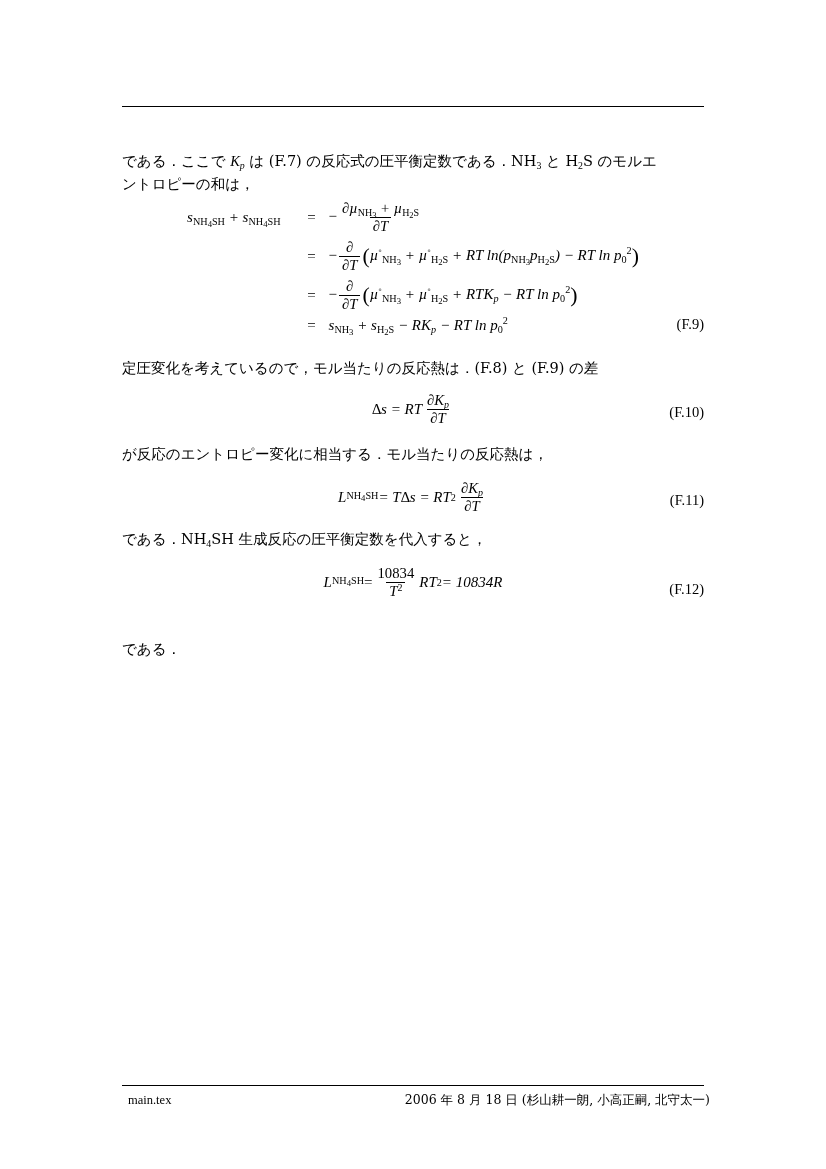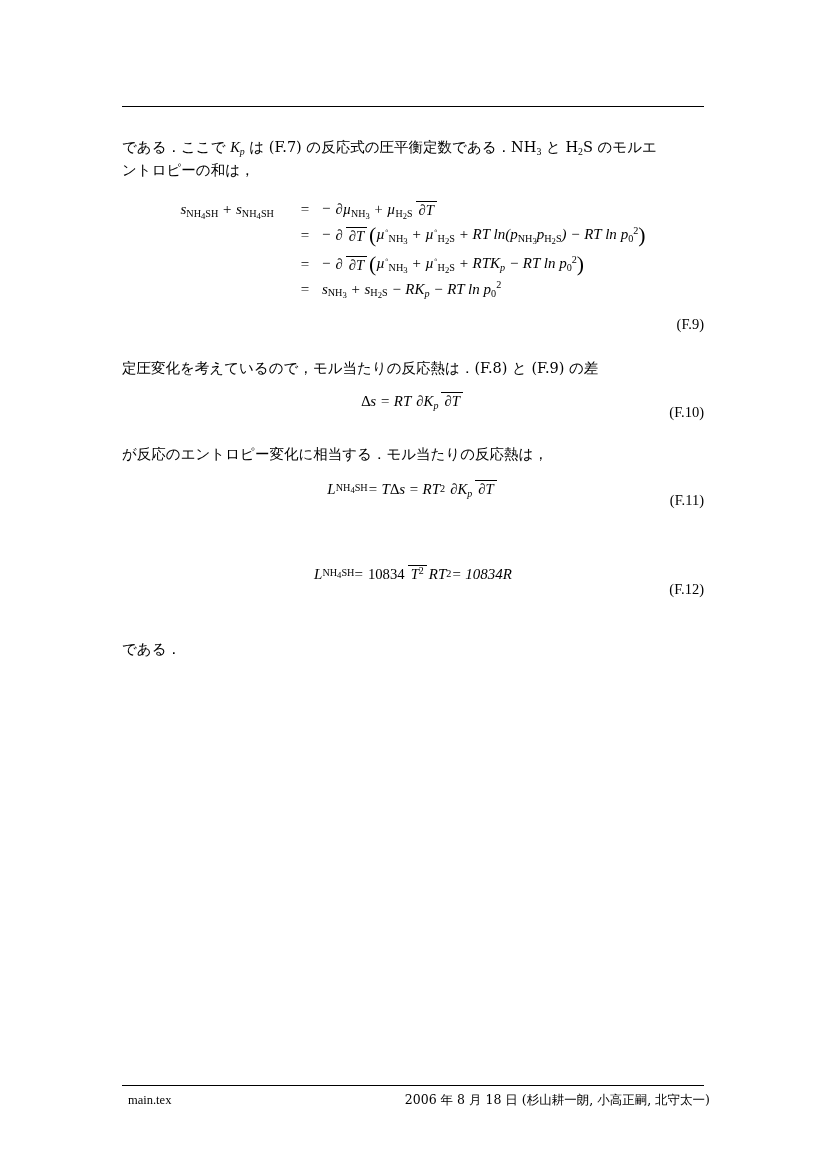--- a/index.html
+++ b/index.html
@@ -81,21 +81,21 @@
   .eqtag {
     position: absolute;
     right: 0;
     font-size: 14.5px;
     font-family: "Liberation Serif", serif;
   }
 
   
   .frac {
     display: inline-flex;
-    flex-direction: row;
+    flex-direction: column;
     align-items: center;
     vertical-align: middle;
     margin: 0 2px;
     font-size: 0.98em;
     justify-content: space-between;
   }
   .frac .num { padding: 0 3px; }
   .frac .den { padding: 0 3px; border-top: 1px solid #000; }
 
   
@@ -146,21 +146,21 @@
   }
   .footer .f-right { font-family: "DejaVu Serif", "Liberation Serif", serif; }
 </style>
 </head>
 <body>
 
 <div class="page">
 
   <div class="header-rule"></div>
 
-  <div class="body-block" style="top:136px;">
+  <div class="body-block" style="top:150px;">
     <span class="jp">である．ここで </span><span class="mathit">K</span><sub class="mathit">p</sub><span class="jp"> は (F.7) の反応式の圧平衡定数である．NH</span><sub>3</sub><span class="jp"> と H</span><sub>2</sub><span class="jp">S のモルエ</span><br>
     <span class="jp">ントロピーの和は，</span>
   </div>
 
   <div class="align-table" style="top:198px;">
     <table>
       <tbody>
           <tr>
         <td class="lhs">
           <span class="mathit">s</span><sub class="mathrm"><span>NH</span><sub style="font-size:0.85em">4</sub><span>SH</span></sub><span class="mathit"> + s</span><sub class="mathrm"><span>NH</span><sub style="font-size:0.85em">4</sub><span>SH</span></sub>
@@ -227,20 +227,23 @@
         <span class="mathit"> = T∆s = RT</span>
         <sup>2</sup>
         <span class="frac">
         <span class="num"><span class="mathit">∂K</span><sub class="mathit">p</sub></span>
         <span class="den mathit">∂T</span>
       </span>
     </div>
     <div class="eqtag" style="top:12px;">(F.11)</div>
   </div>
 
+  <div class="body-block" style="top:528px;">
+    <span class="jp">である．NH</span><sub>4</sub><span class="jp">SH 生成反応の圧平衡定数を代入すると，</span>
+  </div>
 
   <div class="eqblock" style="top:565px;">
     <div class="eqrow">
       <span class="mathit">L</span>
         <sub class="mathrm"><span>NH</span><sub style="font-size:0.85em">4</sub><span>SH</span></sub>
         <span> = </span>
         <span class="frac">
         <span class="num">10834</span>
         <span class="den"><span class="mathit">T</span><sup>2</sup></span>
       </span>

